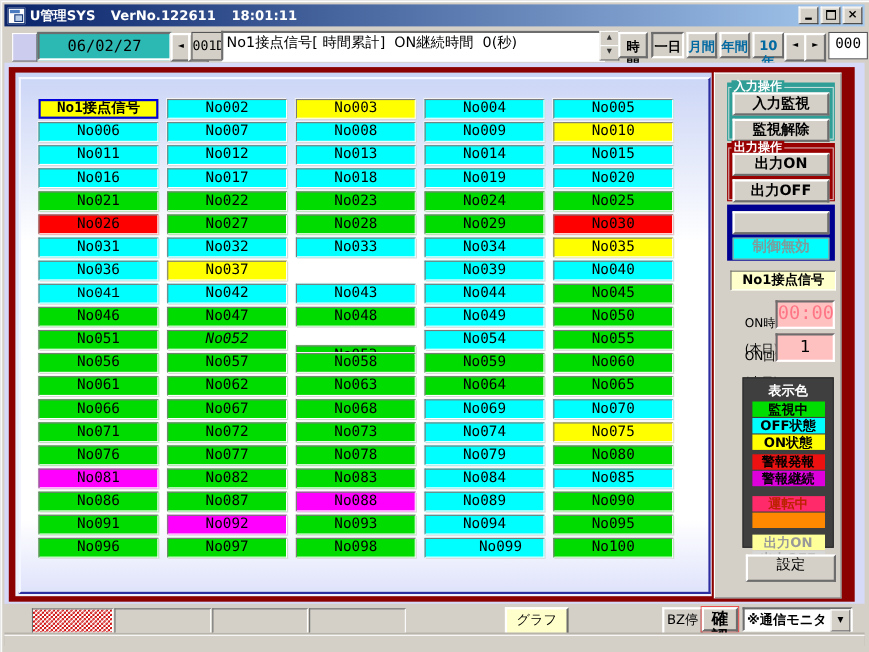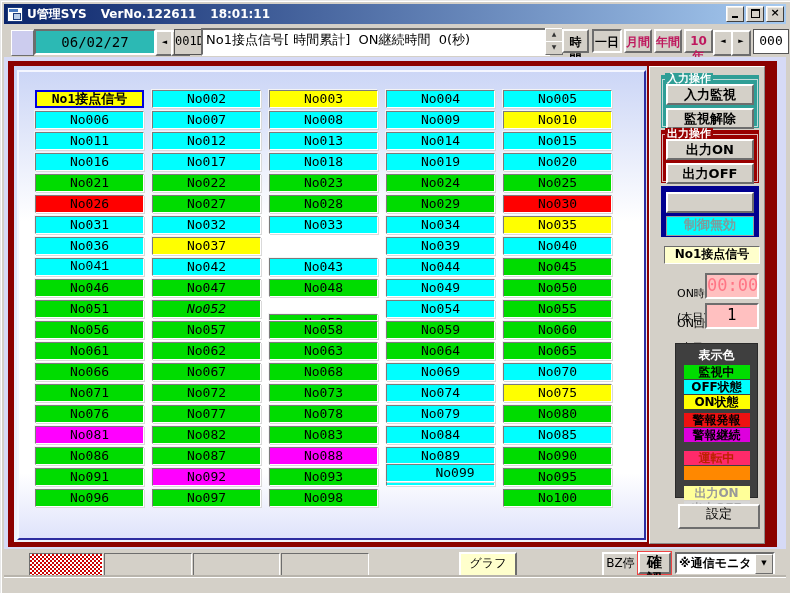--- a/index.html
+++ b/index.html
@@ -39,21 +39,21 @@
     font-family:"DejaVu Sans Mono",monospace;}
   .mini-arrow{width:15px;height:22px;top:4px;font-size:7px;line-height:20px;text-align:center;color:#000;}
   .id-box{left:170px;top:3px;width:26px;height:24px;background:#d4d0c8;
     border:1px solid #555;font-size:12px;line-height:22px;text-align:center;
     font-family:"DejaVu Sans Mono",monospace;}
   .signal-field{left:197px;top:2px;width:342px;height:24px;background:#fff;
     border:2px solid;border-color:#6d6d6d #ffffff #ffffff #6d6d6d;
     font-size:13px;line-height:20px;padding-left:3px;white-space:pre;overflow:hidden;}
   .spin{left:541px;width:16px;height:12px;font-size:6px;line-height:10px;text-align:center;color:#333;}
   .period-btn{top:3px;height:24px;font-size:12px;font-weight:bold;text-align:center;color:#000;padding-top:3px;box-sizing:border-box;}
-  .period-btn.disabled{color:#be185d;}
+  .period-btn.disabled{color:#0369a1;}
   .nav-btn{top:4px;width:16px;height:22px;font-size:7px;line-height:18px;text-align:center;}
   .counter{left:749px;top:3px;width:34px;height:23px;background:#fff;
     border:1px solid #555;text-align:center;font-size:13px;line-height:21px;
     font-family:"DejaVu Sans Mono",monospace;}
   
   .lav-bg{left:4px;top:57px;width:782px;height:492px;background:#d6daf6;}
   .main-frame{left:8px;top:61px;width:769px;height:486px;background:#8b0000;}
   .grid-zone{position:absolute;left:6px;top:5px;width:633px;height:476px;
     background:linear-gradient(180deg,#c9d3f4,#e6ebfb 60%,#eef1fc);}
   .grid-panel{position:absolute;left:3px;top:4px;width:625px;height:466px;
@@ -249,21 +249,21 @@
         <div class="cell" style="left: 372px; top: 381px; background: rgb(0, 255, 255);">No089</div>
         <div class="cell" style="left: 489px; top: 381px; background: rgb(0, 220, 0);">No090</div>
         <div class="cell" style="left: 21px; top: 402px; background: rgb(0, 220, 0);">No091</div>
         <div class="cell" style="left: 138px; top: 402px; background: rgb(255, 0, 255);">No092</div>
         <div class="cell" style="left: 255px; top: 402px; background: rgb(0, 220, 0);">No093</div>
         <div class="cell" style="left: 372px; top: 402px; background: rgb(0, 255, 255);">No094</div>
         <div class="cell" style="left: 489px; top: 402px; background: rgb(0, 220, 0);">No095</div>
         <div class="cell" style="left: 21px; top: 423px; background: rgb(0, 220, 0);">No096</div>
         <div class="cell" style="left: 138px; top: 423px; background: rgb(0, 220, 0);">No097</div>
         <div class="cell" style="left: 255px; top: 423px; background: rgb(0, 220, 0);">No098</div>
-        <div class="cell" style="left: 372px; top: 398px; background: rgb(0, 255, 255); padding-left: 29px;">No099</div>
+        <div class="cell" style="left: 372px; top: 423px; background: rgb(0, 255, 255); padding-left: 29px;">No099</div>
         <div class="cell" style="left: 489px; top: 423px; background: rgb(0, 220, 0);">No100</div>
       </div>
   </div>
 
   <div class="right-zone">
 
     <div class="group" style="top:8px;height:53px;background:#2f9e96;">
       <div class="gframe"></div>
       <span class="group-label" style="background:#2f9e96;">入力操作</span>
       <div class="side-btn" style="margin-top:8px;">入力監視</div>

